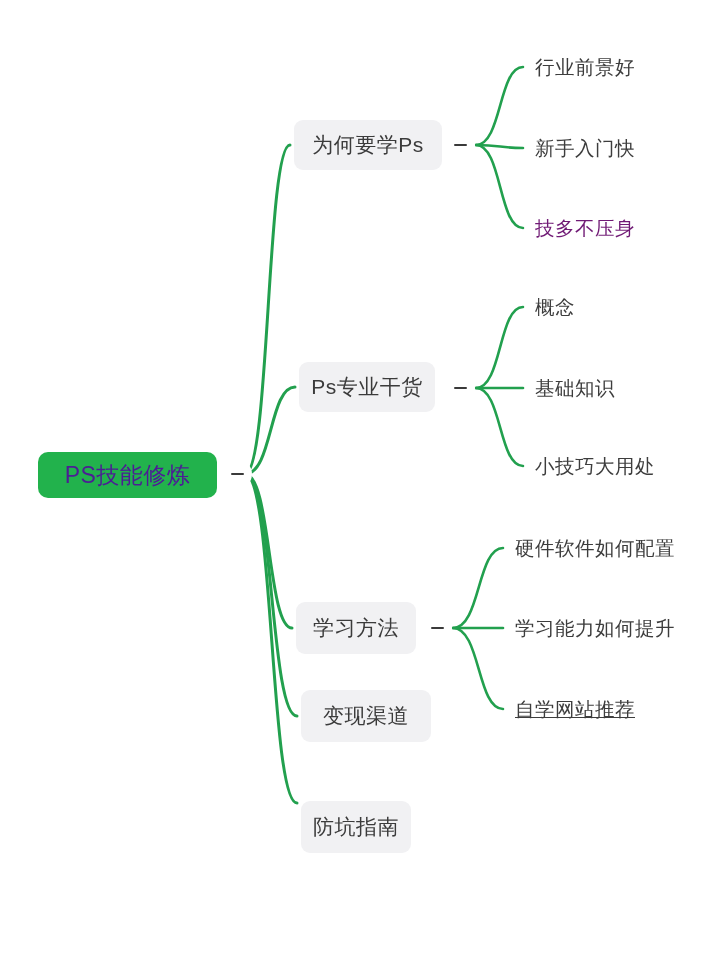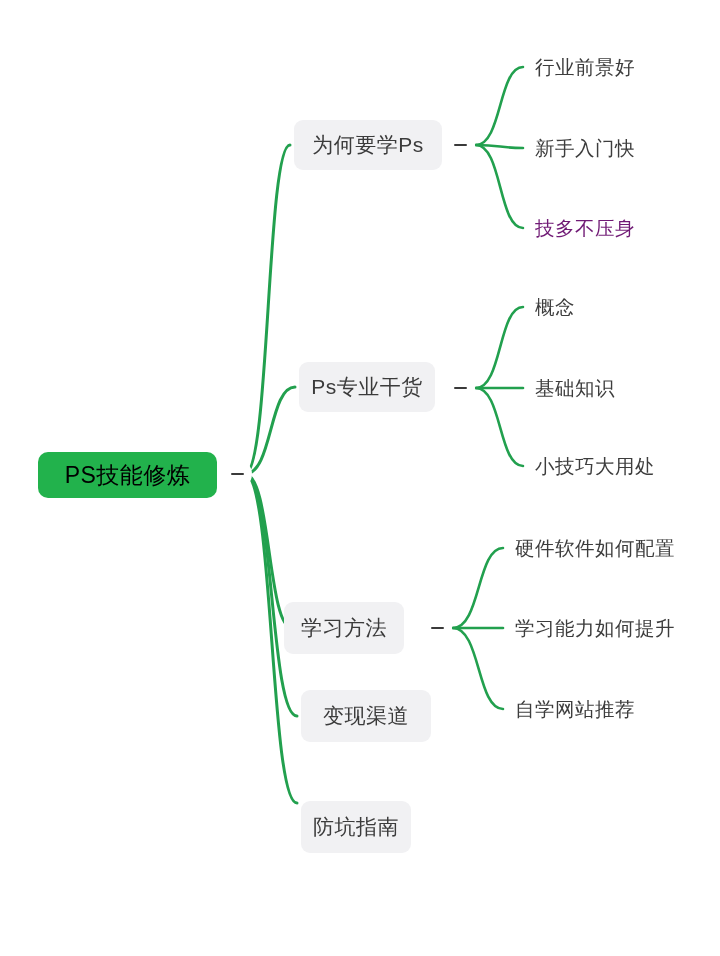--- a/index.html
+++ b/index.html
@@ -90,21 +90,21 @@
       <path d="M 476 145 C 501.85 145, 498.56 148, 523 148" fill="none" stroke="#22a04e" stroke-width="2.6" stroke-linecap="round"></path>
       <path d="M 476 145 C 501.85 145, 498.56 228, 523 228" fill="none" stroke="#22a04e" stroke-width="2.6" stroke-linecap="round"></path>
       <path d="M 476 388 C 501.85 388, 498.56 307, 523 307" fill="none" stroke="#22a04e" stroke-width="2.6" stroke-linecap="round"></path>
       <path d="M 476 388 C 501.85 388, 498.56 388, 523 388" fill="none" stroke="#22a04e" stroke-width="2.6" stroke-linecap="round"></path>
       <path d="M 476 388 C 501.85 388, 498.56 466, 523 466" fill="none" stroke="#22a04e" stroke-width="2.6" stroke-linecap="round"></path>
       <path d="M 453 628 C 480.5 628, 477 548, 503 548" fill="none" stroke="#22a04e" stroke-width="2.6" stroke-linecap="round"></path>
       <path d="M 453 628 C 480.5 628, 477 628, 503 628" fill="none" stroke="#22a04e" stroke-width="2.6" stroke-linecap="round"></path>
       <path d="M 453 628 C 480.5 628, 477 709, 503 709" fill="none" stroke="#22a04e" stroke-width="2.6" stroke-linecap="round"></path>
     </svg>
   <div id="nodes">
-      <div class="node node-root" style="left: 38px; top: 452px; width: 179px; height: 46px; background: rgb(34, 178, 76); color: #000000;">
+      <div class="node node-root" style="left: 38px; top: 452px; width: 179px; height: 46px; background: rgb(34, 178, 76); color: #4c1d95;">
         <span>PS技能修炼</span>
       </div>
       <div class="node node-branch" style="left: 294px; top: 120px; width: 148px; height: 50px; background: rgb(241, 241, 243); color: rgb(59, 59, 59);">
         <span>为何要学Ps</span>
       </div>
       <div class="toggle" style="left: 445px; top: 130px; background: rgb(255, 255, 255);">
         <div class="bar" style="background: rgb(58, 58, 58);"></div>
       </div>
       <div class="node node-leaf" style="left: 535px; top: 53px; height: 28px; color: rgb(61, 61, 61); text-align: right;">
         <span>行业前景好</span>
@@ -123,33 +123,33 @@
       </div>
       <div class="node node-leaf" style="left: 535px; top: 293px; height: 28px; color: rgb(61, 61, 61);">
         <span>概念</span>
       </div>
       <div class="node node-leaf" style="left: 535px; top: 374px; height: 28px; color: rgb(61, 61, 61);">
         <span>基础知识</span>
       </div>
       <div class="node node-leaf" style="left: 535px; top: 452px; height: 28px; color: rgb(61, 61, 61);">
         <span>小技巧大用处</span>
       </div>
-      <div class="node node-branch" style="left: 284px; top: 602px; width: 120px; height: 52px; background: rgb(241, 241, 243); color: rgb(59, 59, 59);">
+      <div class="node node-branch" style="left: 296px; top: 602px; width: 120px; height: 52px; background: rgb(241, 241, 243); color: rgb(59, 59, 59);">
         <span>学习方法</span>
       </div>
       <div class="toggle" style="left: 422px; top: 613px; background: rgb(255, 255, 255);">
         <div class="bar" style="background: rgb(58, 58, 58);"></div>
       </div>
       <div class="node node-leaf" style="left: 515px; top: 534px; height: 28px; color: rgb(61, 61, 61); text-align: center;">
         <span>硬件软件如何配置</span>
       </div>
       <div class="node node-leaf" style="left: 515px; top: 614px; height: 28px; color: rgb(61, 61, 61);">
         <span>学习能力如何提升</span>
       </div>
-      <div class="node node-leaf" style="left: 515px; top: 695px; height: 28px; color: rgb(61, 61, 61);">
+      <div class="node node-leaf" style="left: 515px; top: 695px; height: 28px; color: rgb(61, 61, 61); text-decoration: underline;">
         <span>自学网站推荐</span>
       </div>
       <div class="node node-branch" style="left: 301px; top: 690px; width: 130px; height: 52px; background: rgb(241, 241, 243); color: rgb(59, 59, 59);">
         <span>变现渠道</span>
       </div>
       <div class="node node-branch" style="left: 301px; top: 777px; width: 110px; height: 52px; background: rgb(241, 241, 243); color: rgb(59, 59, 59); margin-top: 24px;">
         <span>防坑指南</span>
       </div>
       <div class="toggle" style="left: 222px; top: 459px; background: rgb(255, 255, 255);">
         <div class="bar" style="background: rgb(58, 58, 58);"></div>

